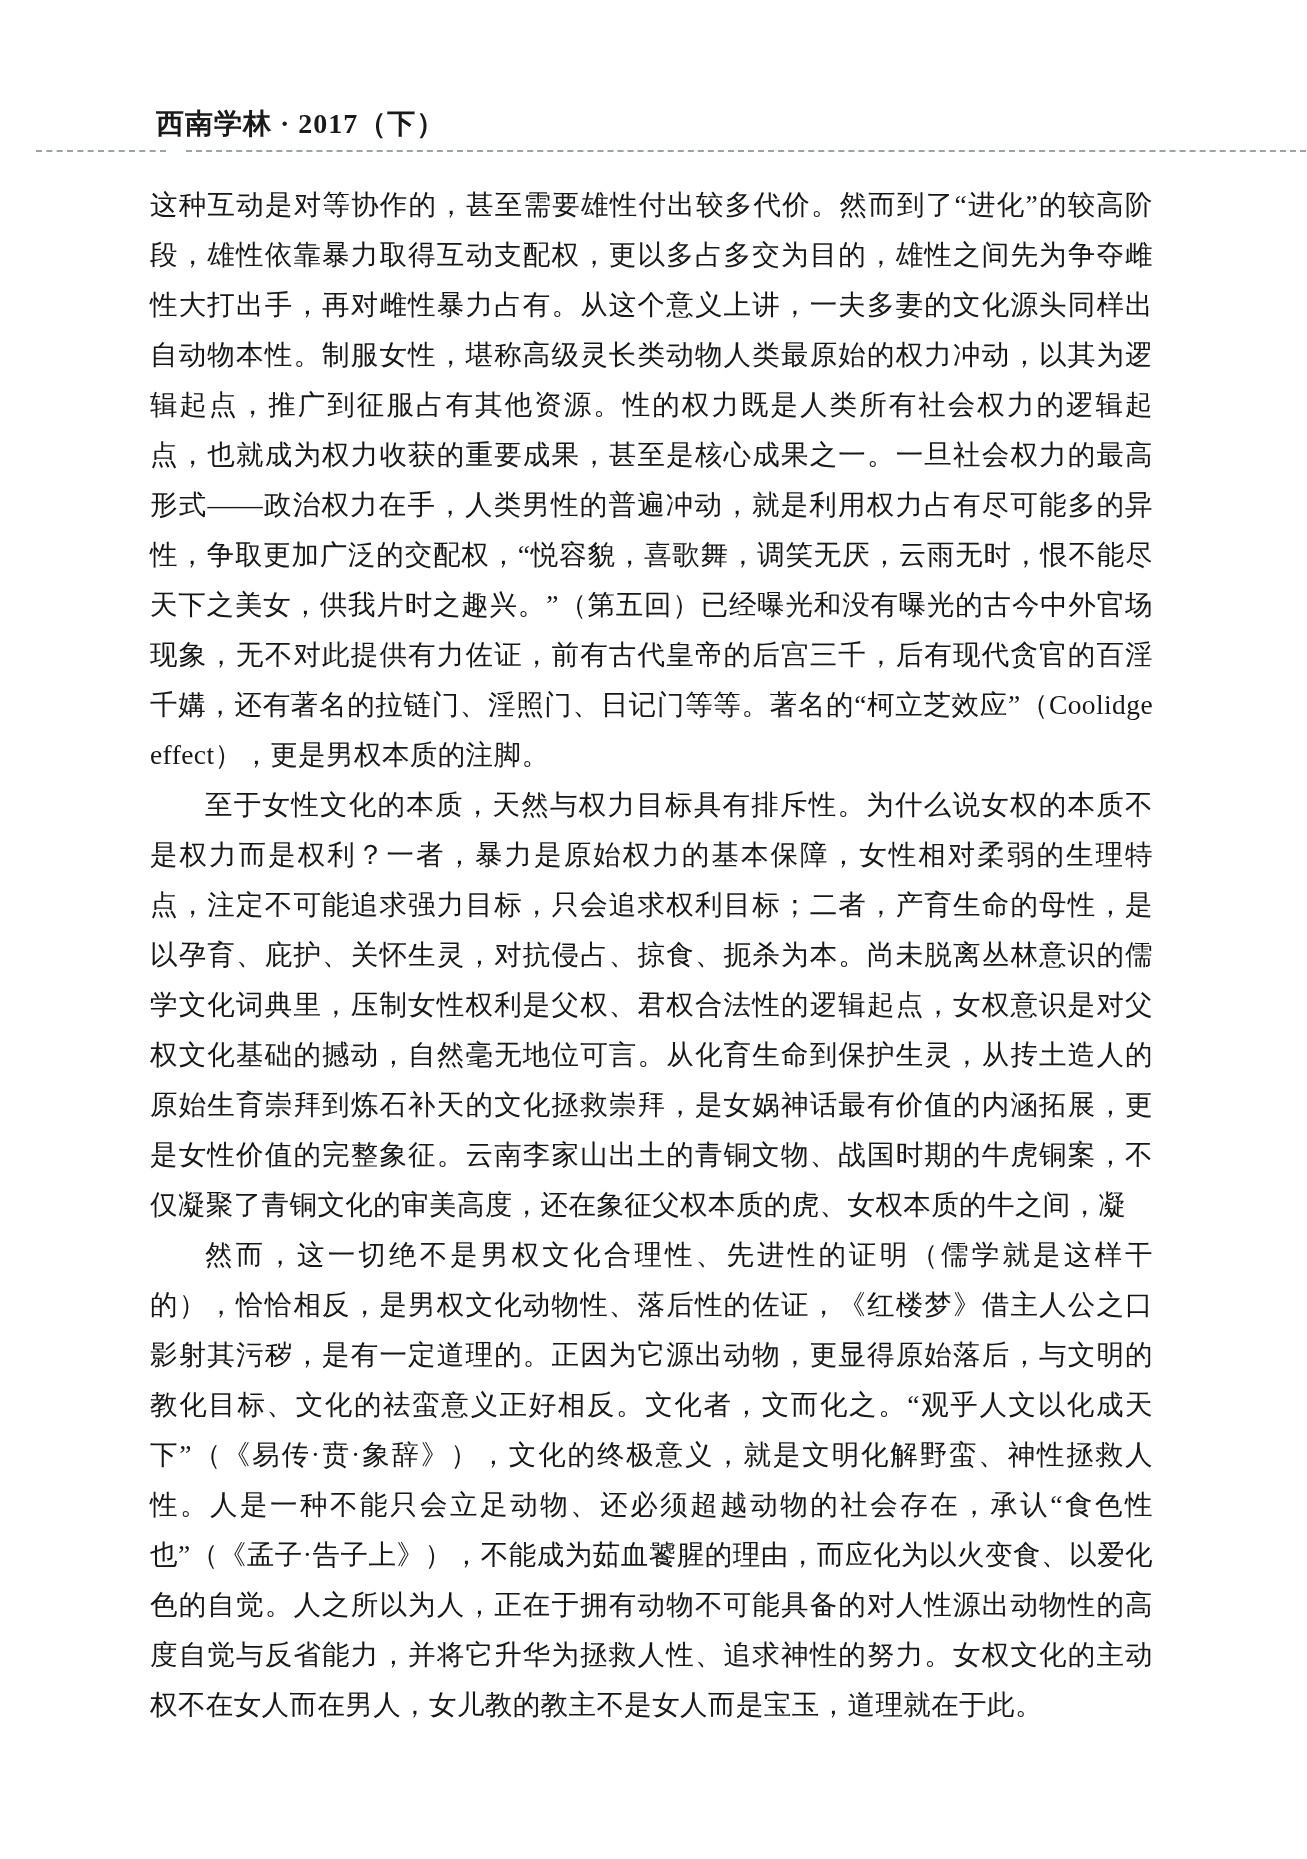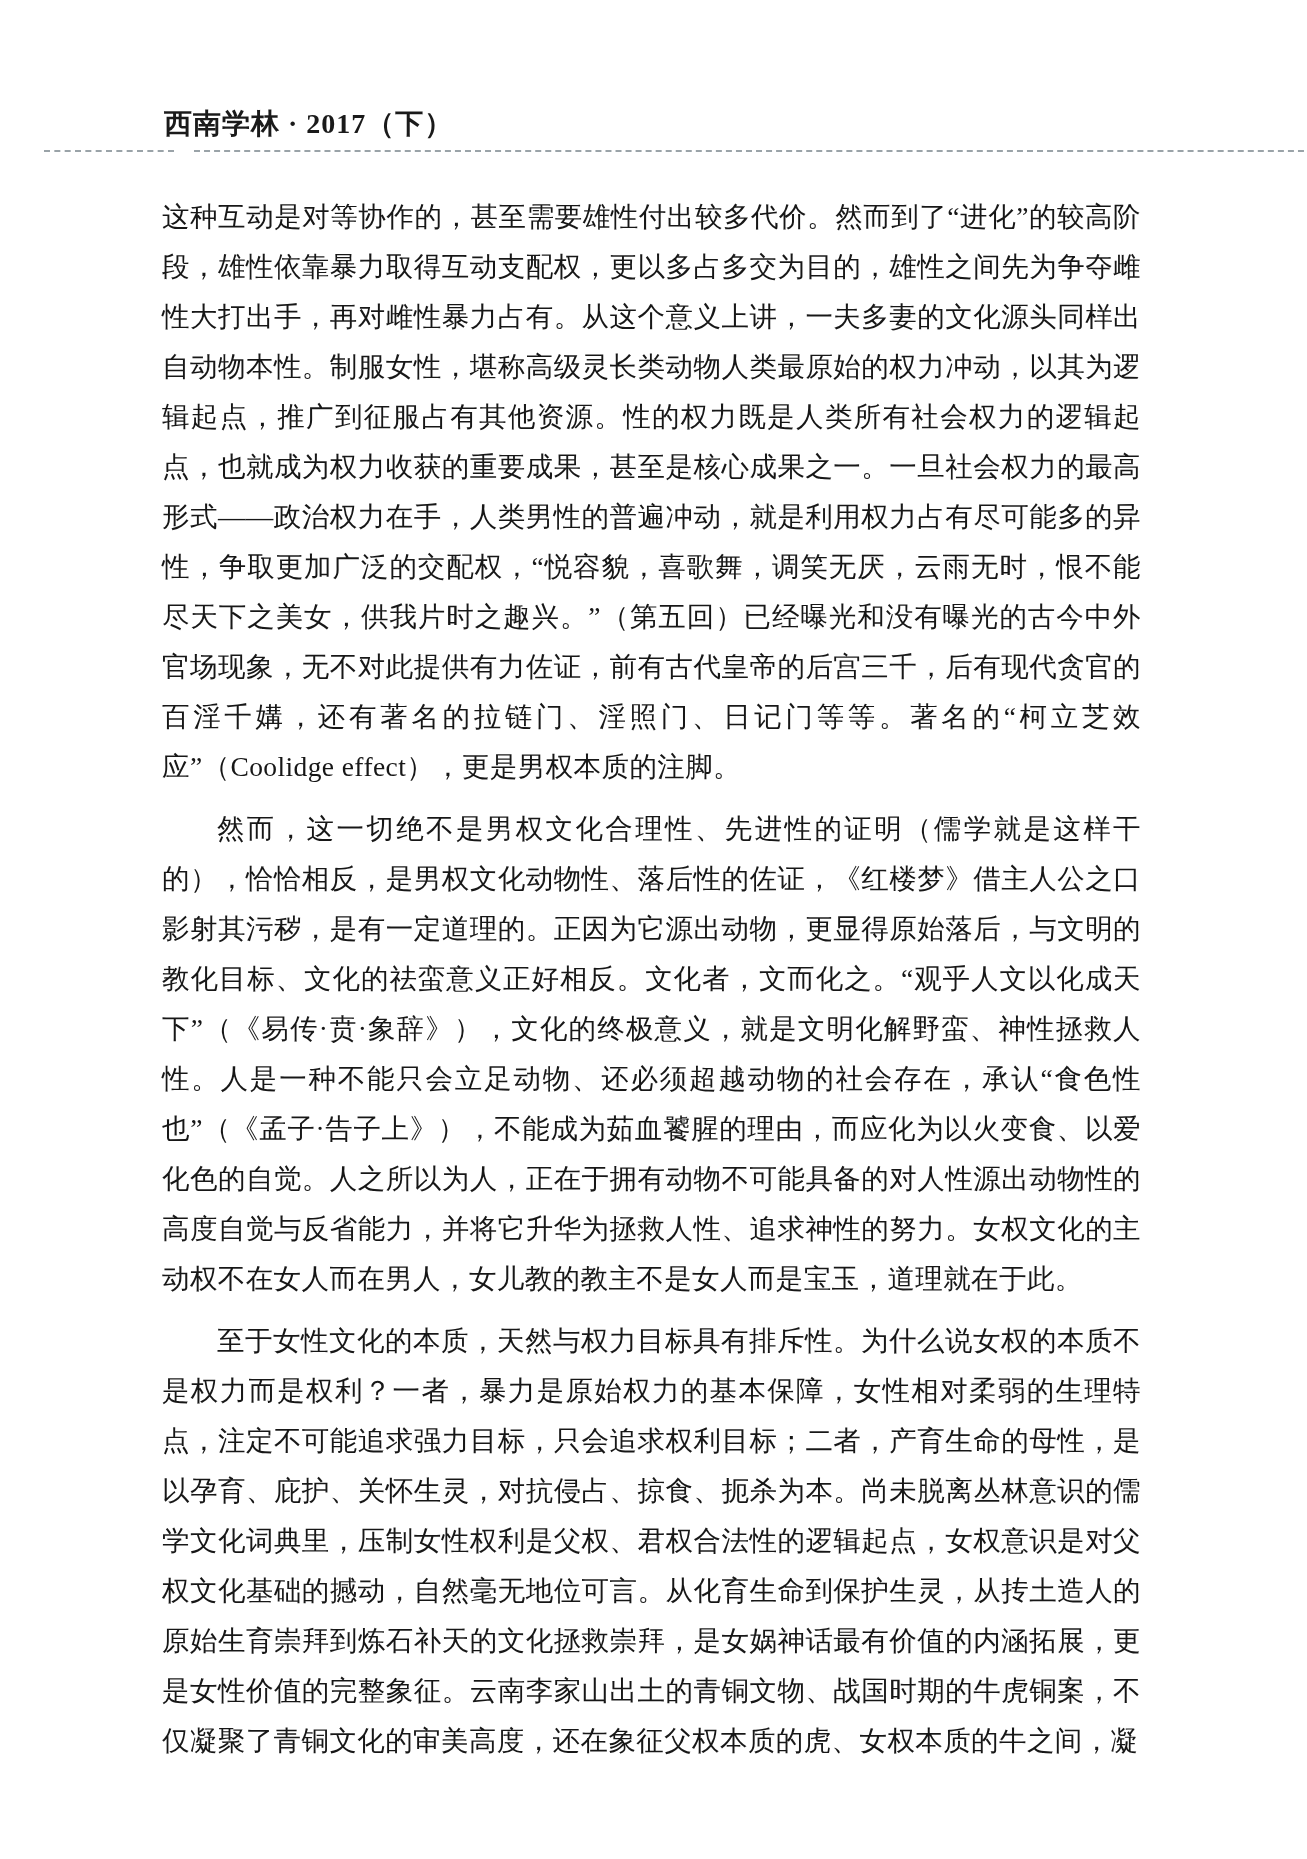--- a/index.html
+++ b/index.html
@@ -16,21 +16,21 @@
     width: 1307px;
     height: 1859px;
     margin: 0 auto;
     background: #ffffff;
     box-sizing: border-box;
     overflow: hidden;
   }
   .header {
     position: absolute;
     top: 105px;
-    left: 164px;
+    left: 156px;
     width: 1010px;
     height: 50px;
   }
   .header-title {
     font-family: "Liberation Serif", "DejaVu Serif", serif;
     font-size: 28px;
     font-weight: bold;
     letter-spacing: 1px;
     color: #1a1a1a;
     white-space: nowrap;
@@ -51,21 +51,21 @@
     border-top: 2px dashed #9aa3a8;
     height: 0;
   }
   .content {
     position: absolute;
     top: 180px;
     left: 150px;
     width: 1003px;
   }
   p.para {
-    margin: 12px;
+    margin: 0;
     font-size: 27.5px;
     line-height: 50px;
     text-align: justify;
     text-justify: inter-ideograph;
     letter-spacing: 0.4px;
     color: #171717;
   }
   p.indent {
     text-indent: 2em;
   }
@@ -88,18 +88,18 @@
 <div class="page">
 
   <div class="header">
     <div class="header-rule-left"></div>
     <div class="header-title">西南学林 · 2017（下）</div>
     <div class="header-rule"></div>
   </div>
 
   <div class="content">
     <p class="para">这种互动是对等协作的，甚至需要雄性付出较多代价。然而到了“进化”的较高阶段，雄性依靠暴力取得互动支配权，更以多占多交为目的，雄性之间先为争夺雌性大打出手，再对雌性暴力占有。从这个意义上讲，一夫多妻的文化源头同样出自动物本性。制服女性，堪称高级灵长类动物人类最原始的权力冲动，以其为逻辑起点，推广到征服占有其他资源。性的权力既是人类所有社会权力的逻辑起点，也就成为权力收获的重要成果，甚至是核心成果之一。一旦社会权力的最高形式——政治权力在手，人类男性的普遍冲动，就是利用权力占有尽可能多的异性，争取更加广泛的交配权，“悦容貌，喜歌舞，调笑无厌，云雨无时，恨不能尽天下之美女，供我片时之趣兴。”（第五回）已经曝光和没有曝光的古今中外官场现象，无不对此提供有力佐证，前有古代皇帝的后宫三千，后有现代贪官的百淫千媾，还有著名的拉链门、淫照门、日记门等等。著名的“柯立芝效应”（Coolidge effect），更是男权本质的注脚。</p>
+    <p class="para indent">至于女性文化的本质，天然与权力目标具有排斥性。为什么说女权的本质不是权力而是权利？一者，暴力是原始权力的基本保障，女性相对柔弱的生理特点，注定不可能追求强力目标，只会追求权利目标；二者，产育生命的母性，是以孕育、庇护、关怀生灵，对抗侵占、掠食、扼杀为本。尚未脱离丛林意识的儒学文化词典里，压制女性权利是父权、君权合法性的逻辑起点，女权意识是对父权文化基础的撼动，自然毫无地位可言。从化育生命到保护生灵，从抟土造人的原始生育崇拜到炼石补天的文化拯救崇拜，是女娲神话最有价值的内涵拓展，更是女性价值的完整象征。云南李家山出土的青铜文物、战国时期的牛虎铜案，不仅凝聚了青铜文化的审美高度，还在象征父权本质的虎、女权本质的牛之间，凝</p>
     <p class="para indent">然而，这一切绝不是男权文化合理性、先进性的证明（儒学就是这样干的），恰恰相反，是男权文化动物性、落后性的佐证，《红楼梦》借主人公之口影射其污秽，是有一定道理的。正因为它源出动物，更显得原始落后，与文明的教化目标、文化的祛蛮意义正好相反。文化者，文而化之。“观乎人文以化成天下”（《易传·贲·象辞》），文化的终极意义，就是文明化解野蛮、神性拯救人性。人是一种不能只会立足动物、还必须超越动物的社会存在，承认“食色性也”（《孟子·告子上》），不能成为茹血饕腥的理由，而应化为以火变食、以爱化色的自觉。人之所以为人，正在于拥有动物不可能具备的对人性源出动物性的高度自觉与反省能力，并将它升华为拯救人性、追求神性的努力。女权文化的主动权不在女人而在男人，女儿教的教主不是女人而是宝玉，道理就在于此。</p>
-    <p class="para indent">至于女性文化的本质，天然与权力目标具有排斥性。为什么说女权的本质不是权力而是权利？一者，暴力是原始权力的基本保障，女性相对柔弱的生理特点，注定不可能追求强力目标，只会追求权利目标；二者，产育生命的母性，是以孕育、庇护、关怀生灵，对抗侵占、掠食、扼杀为本。尚未脱离丛林意识的儒学文化词典里，压制女性权利是父权、君权合法性的逻辑起点，女权意识是对父权文化基础的撼动，自然毫无地位可言。从化育生命到保护生灵，从抟土造人的原始生育崇拜到炼石补天的文化拯救崇拜，是女娲神话最有价值的内涵拓展，更是女性价值的完整象征。云南李家山出土的青铜文物、战国时期的牛虎铜案，不仅凝聚了青铜文化的审美高度，还在象征父权本质的虎、女权本质的牛之间，凝</p>
   </div>
 
 
 </div>
 
 </body></html>

